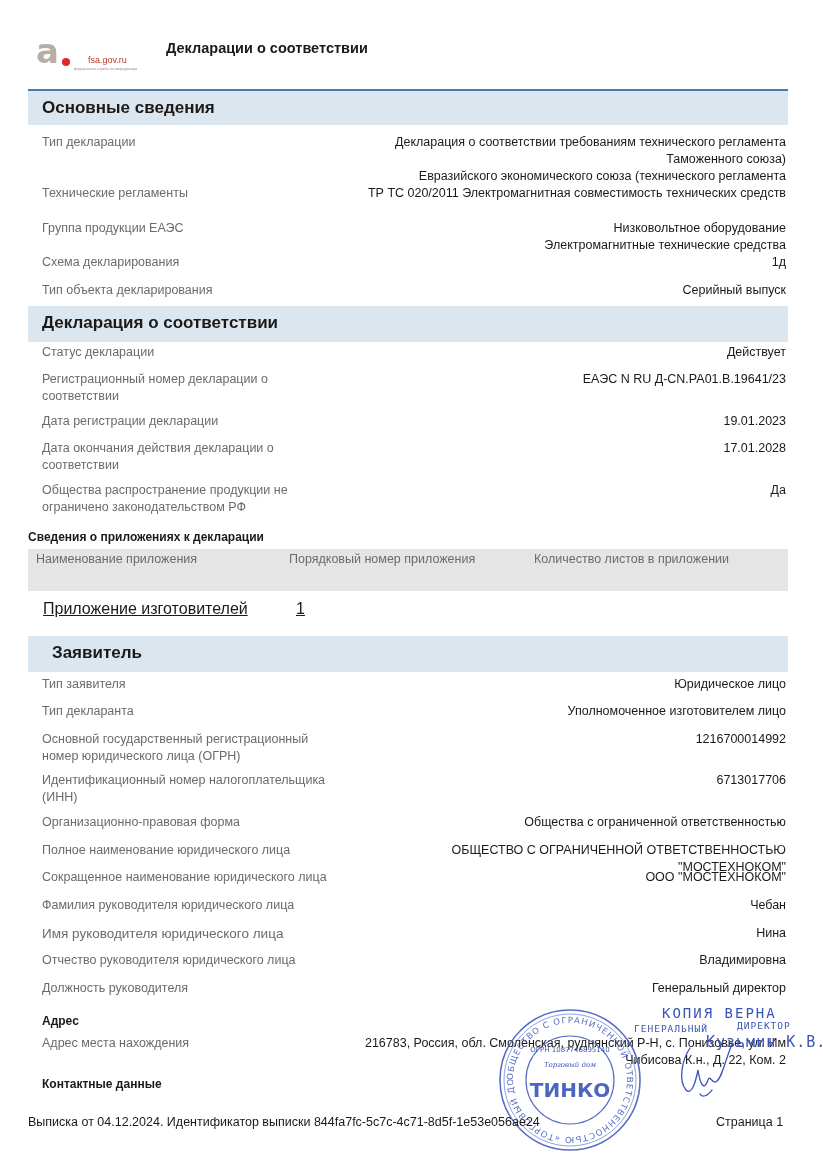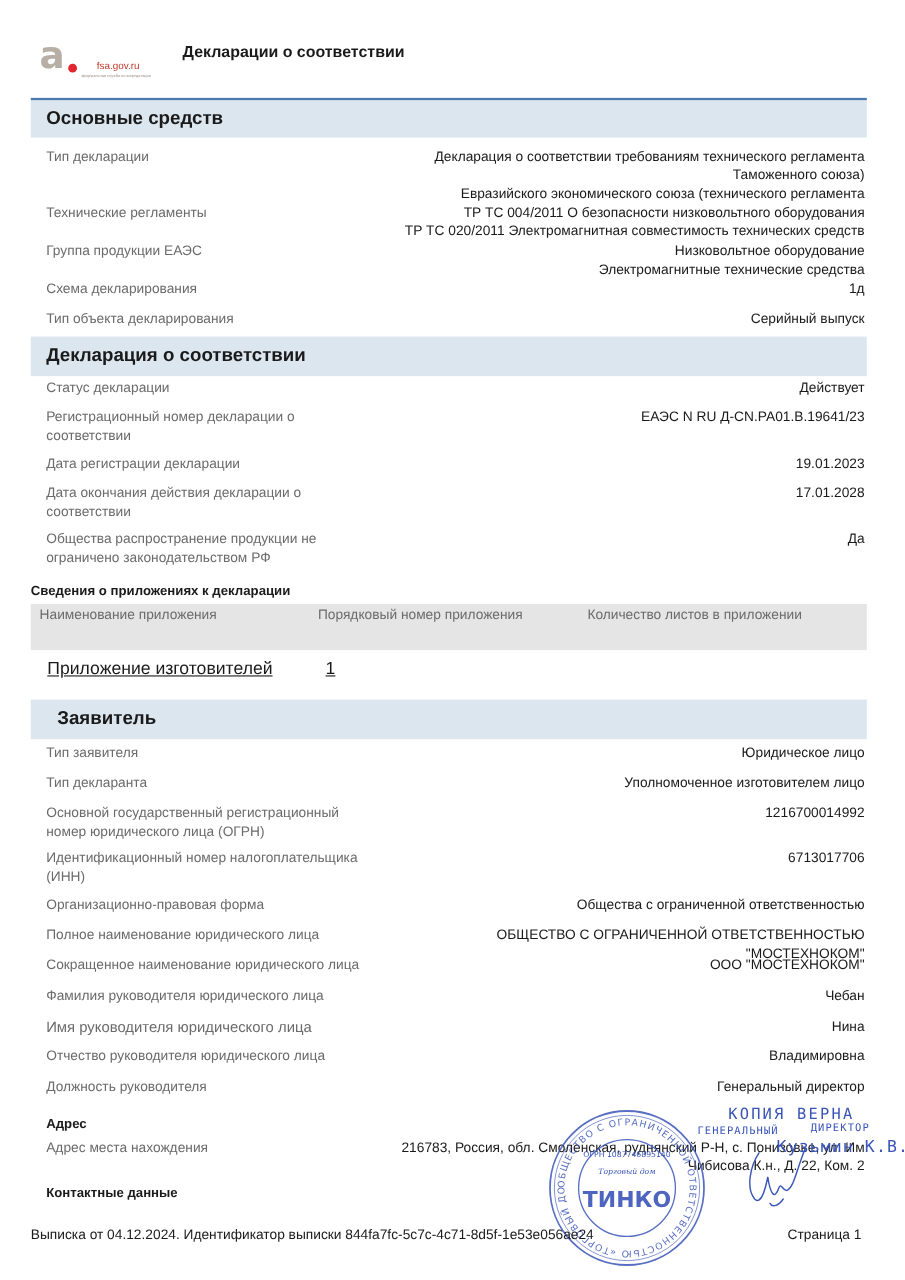--- a/index.html
+++ b/index.html
@@ -48,34 +48,33 @@
 <div class="header">
   <div class="logo">
     <div class="logo-a">a</div>
     <div class="logo-dot"></div>
     <div class="logo-text">fsa.gov.ru</div>
     <div class="logo-sub">федеральная служба по аккредитации</div>
   </div>
   <div class="doc-title">Декларации о соответствии</div>
 </div>
 
-<div class="section-head first" style="top:89px;">Основные средств</div>
+<div class="section-head first" style="top:89px;">Основные сведения</div>
 
 <div class="row" style="top:134px;">
   <div class="lbl">Тип декларации</div>
   <div class="val">
     <div>Декларация о соответствии требованиям технического регламента</div>
     <div>Таможенного союза)</div>
     <div>Евразийского экономического союза (технического регламента</div>
   </div>
 </div>
 <div class="row" style="top:185px;">
   <div class="lbl">Технические регламенты</div>
   <div class="val">
-    <div>ТР ТС 004/2011 О безопасности низковольтного оборудования</div>
     <div>ТР ТС 020/2011 Электромагнитная совместимость технических средств</div>
   </div>
 </div>
 <div class="row" style="top:220px;">
   <div class="lbl">Группа продукции ЕАЭС</div>
   <div class="val">
     <div>Низковольтное оборудование</div>
     <div>Электромагнитные технические средства</div>
   </div>
 </div>

